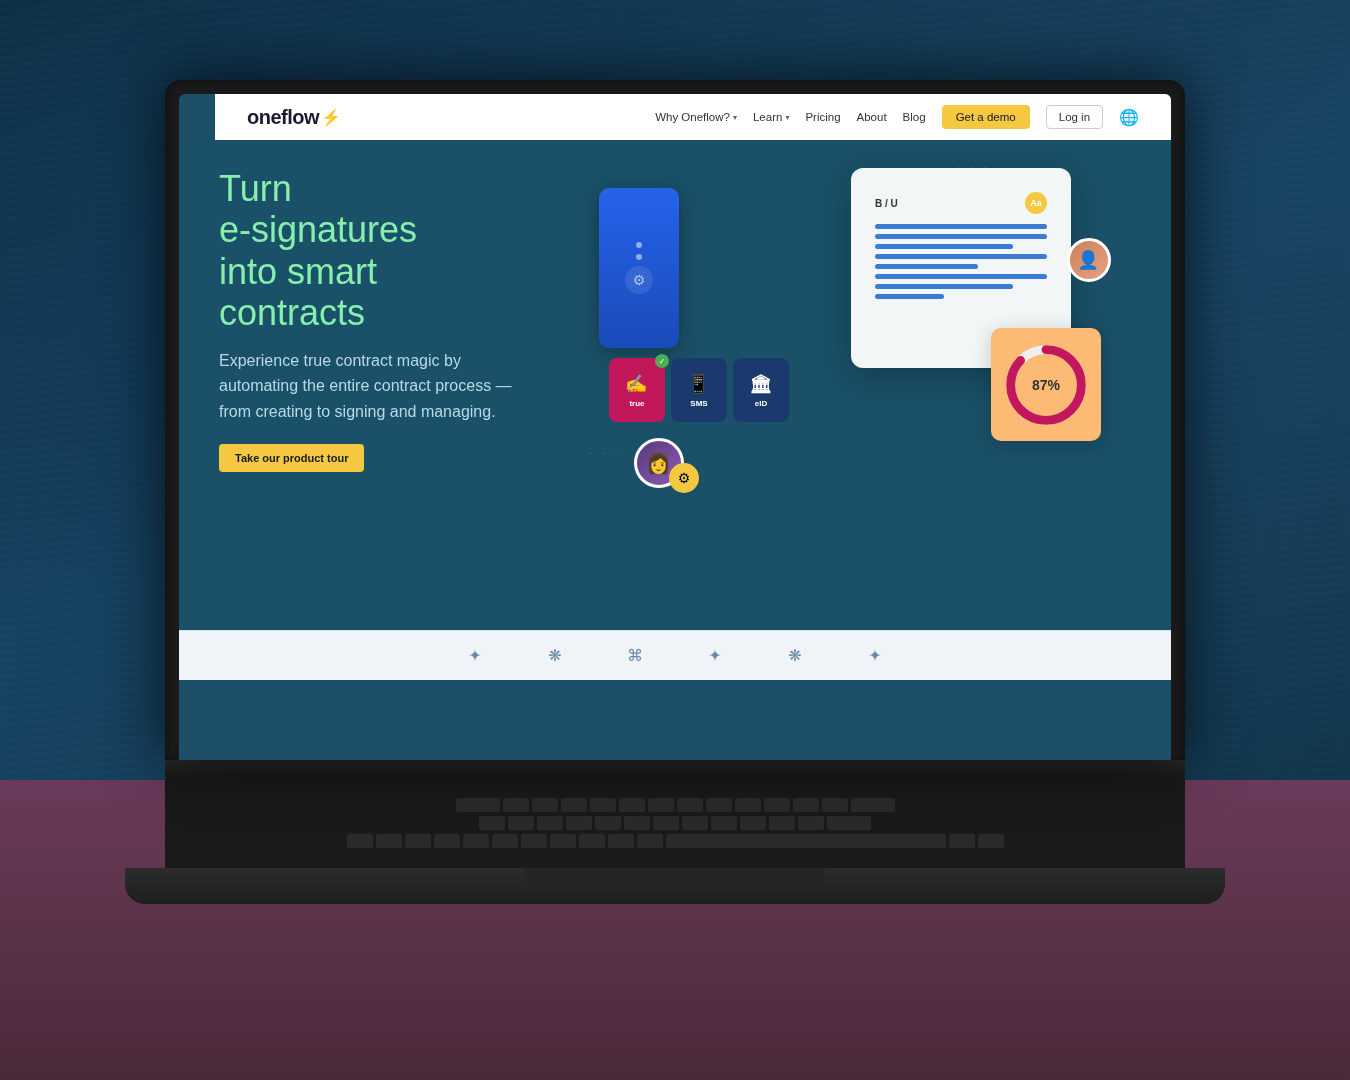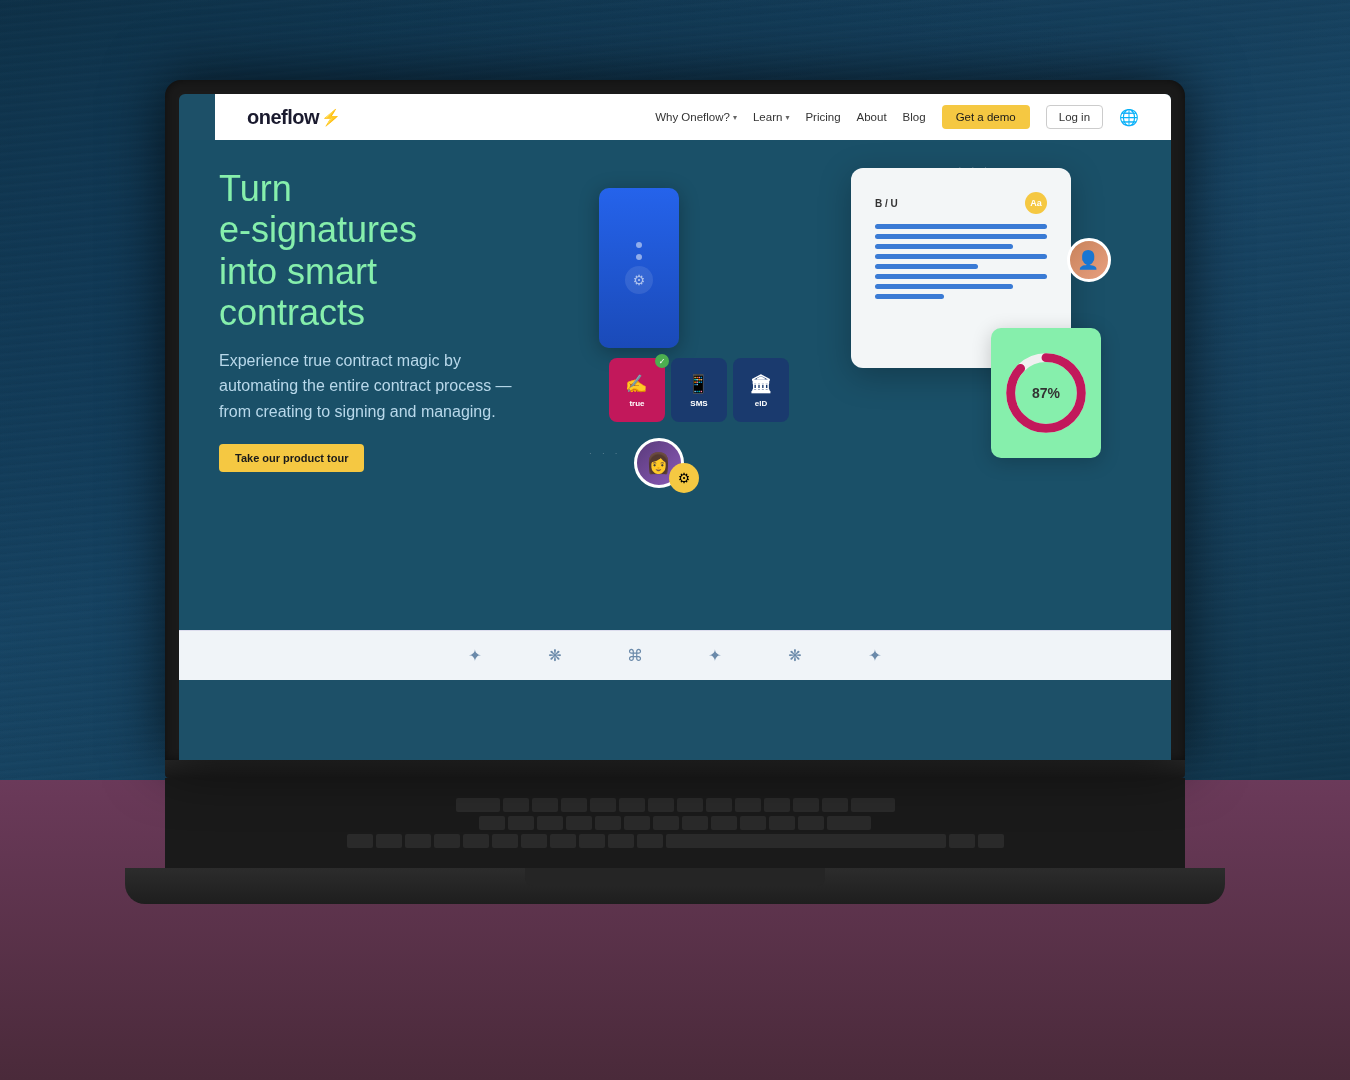--- a/index.html
+++ b/index.html
@@ -338,22 +338,22 @@
       color: #fff;
     }
     .sign-card-wrap { position: relative; }
 
     
     .pie-card {
       position: absolute;
       right: 30px;
       top: 170px;
       width: 110px;
-      height: 130px;
-      background: #86efac;
+      height: 113px;
+      background: #fdba74;
       border-radius: 10px;
       box-shadow: 0 4px 20px rgba(0,0,0,0.2);
       display: flex;
       align-items: center;
       justify-content: center;
     }
 
     .pie-wrapper {
       width: 80px;
       height: 80px;

